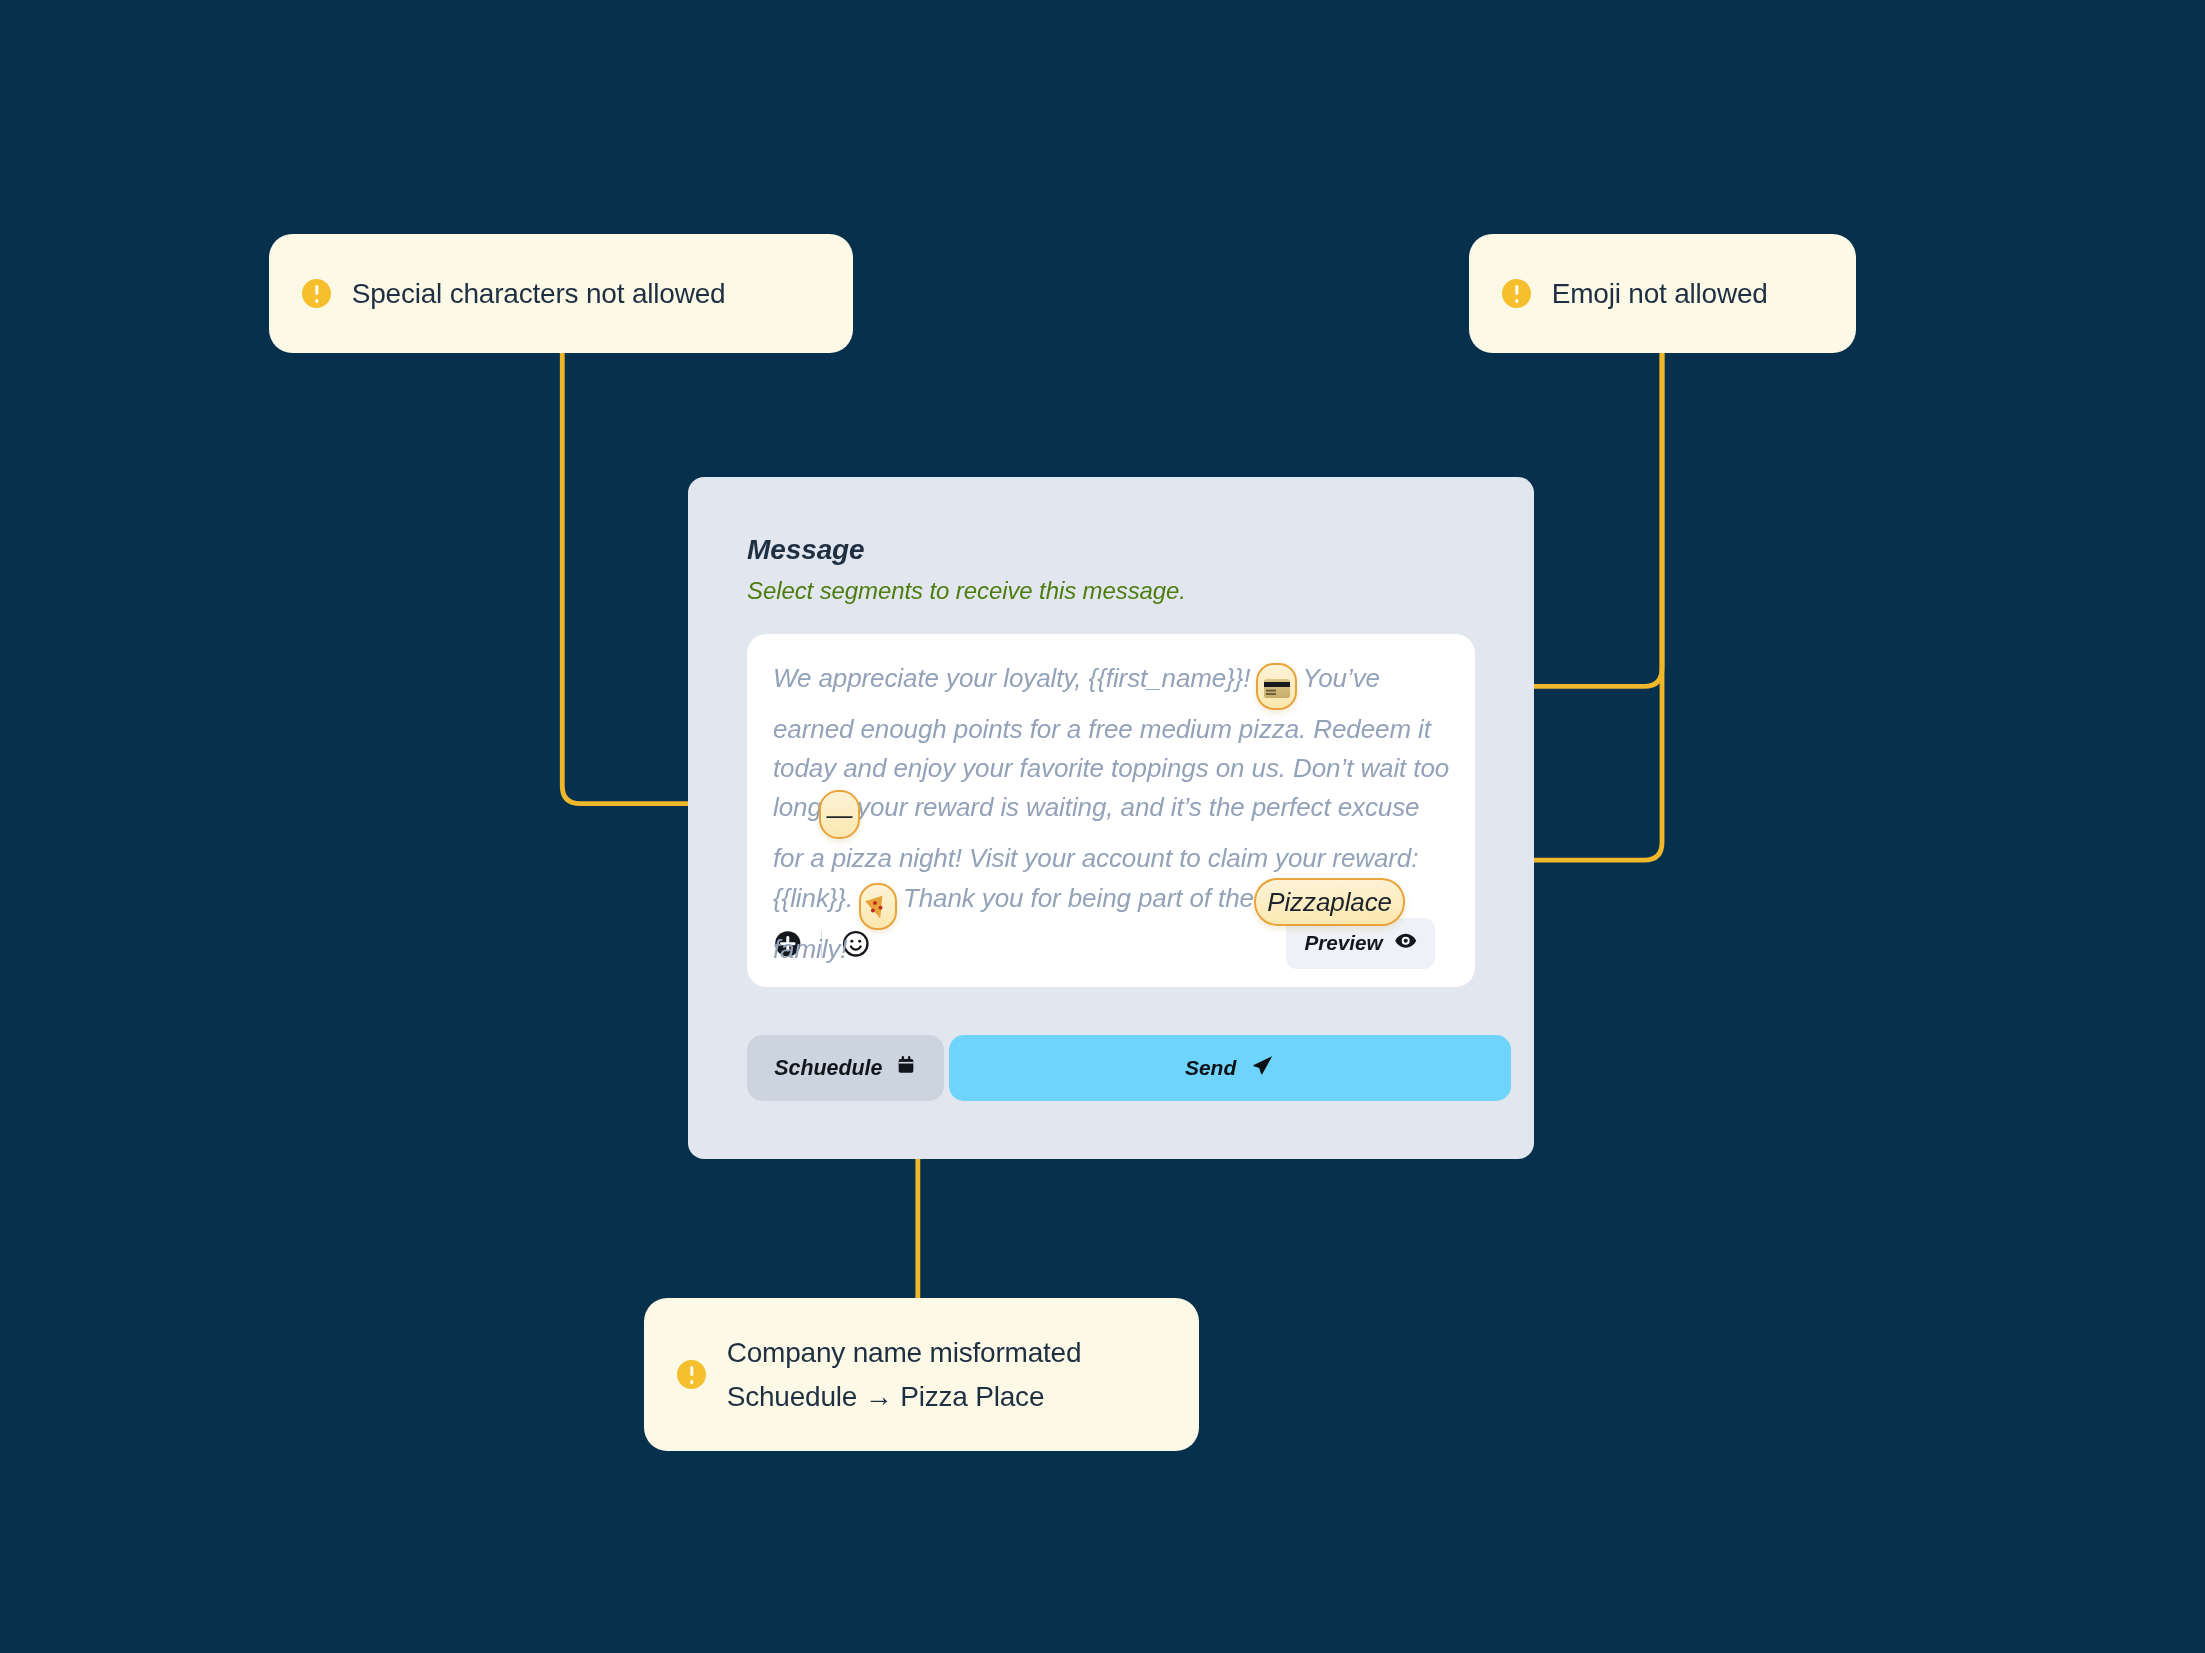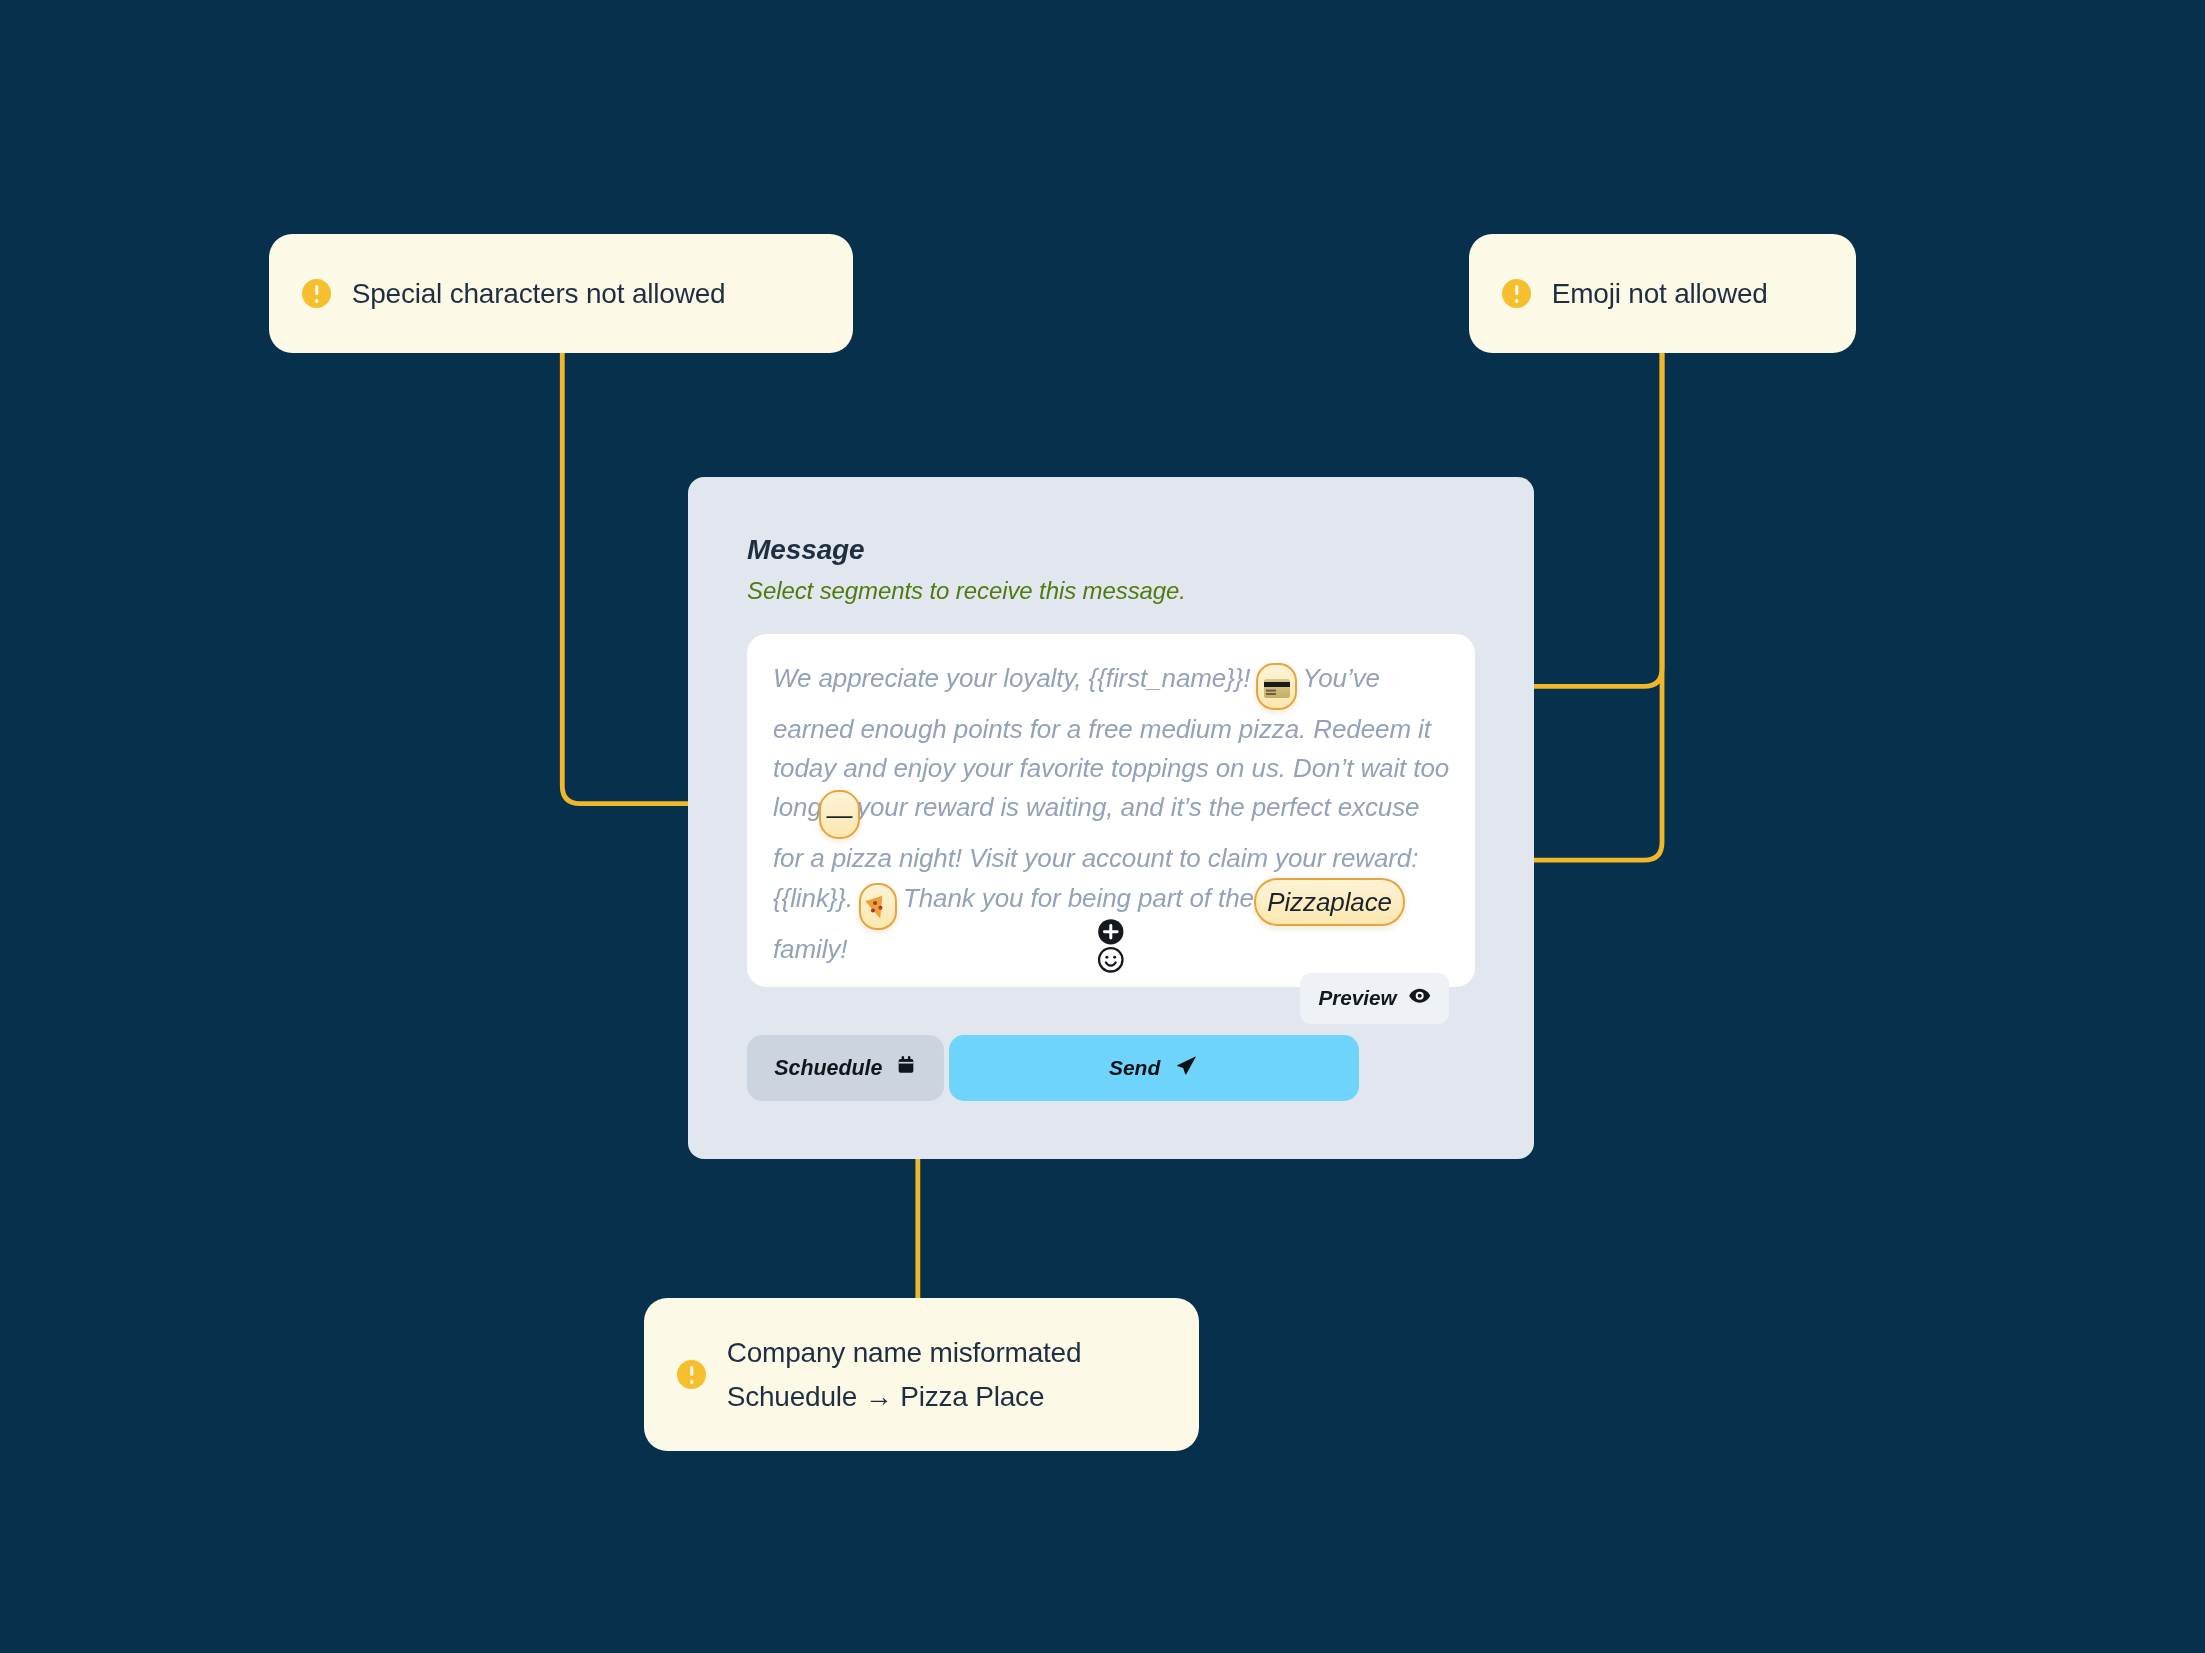--- a/index.html
+++ b/index.html
@@ -91,26 +91,25 @@
     color: #93a2b8;
     letter-spacing: -0.1px;
     position: relative;
     z-index: 1;
     width: 682px;
   }
 
   .composer-bar {
     position: absolute;
     left: 26px;
-    right: 26px;
+    right: 40px;
     bottom: 18px;
     height: 51px;
     display: flex;
     align-items: center;
-    flex-direction: column;
   }
 
   .tool-btn {
     width: 30px; height: 30px;
     display: flex; align-items: center; justify-content: center;
     color: #15191e;
   }
 
   .tool-sep {
     width: 1.4px;
@@ -130,21 +129,21 @@
     font-size: 20.7px;
     font-weight: bold;
     color: #13181e;
   }
 
   
   .actions {
     position: absolute;
     left: 59px;
     bottom: 58px;
-    width: 612px;
+    width: 764px;
     display: flex;
     gap: 5px;
   }
 
   .btn-schedule {
     width: 197px;
     height: 66px;
     background: #ccd4e0;
     border-radius: 15px;
     display: flex;

